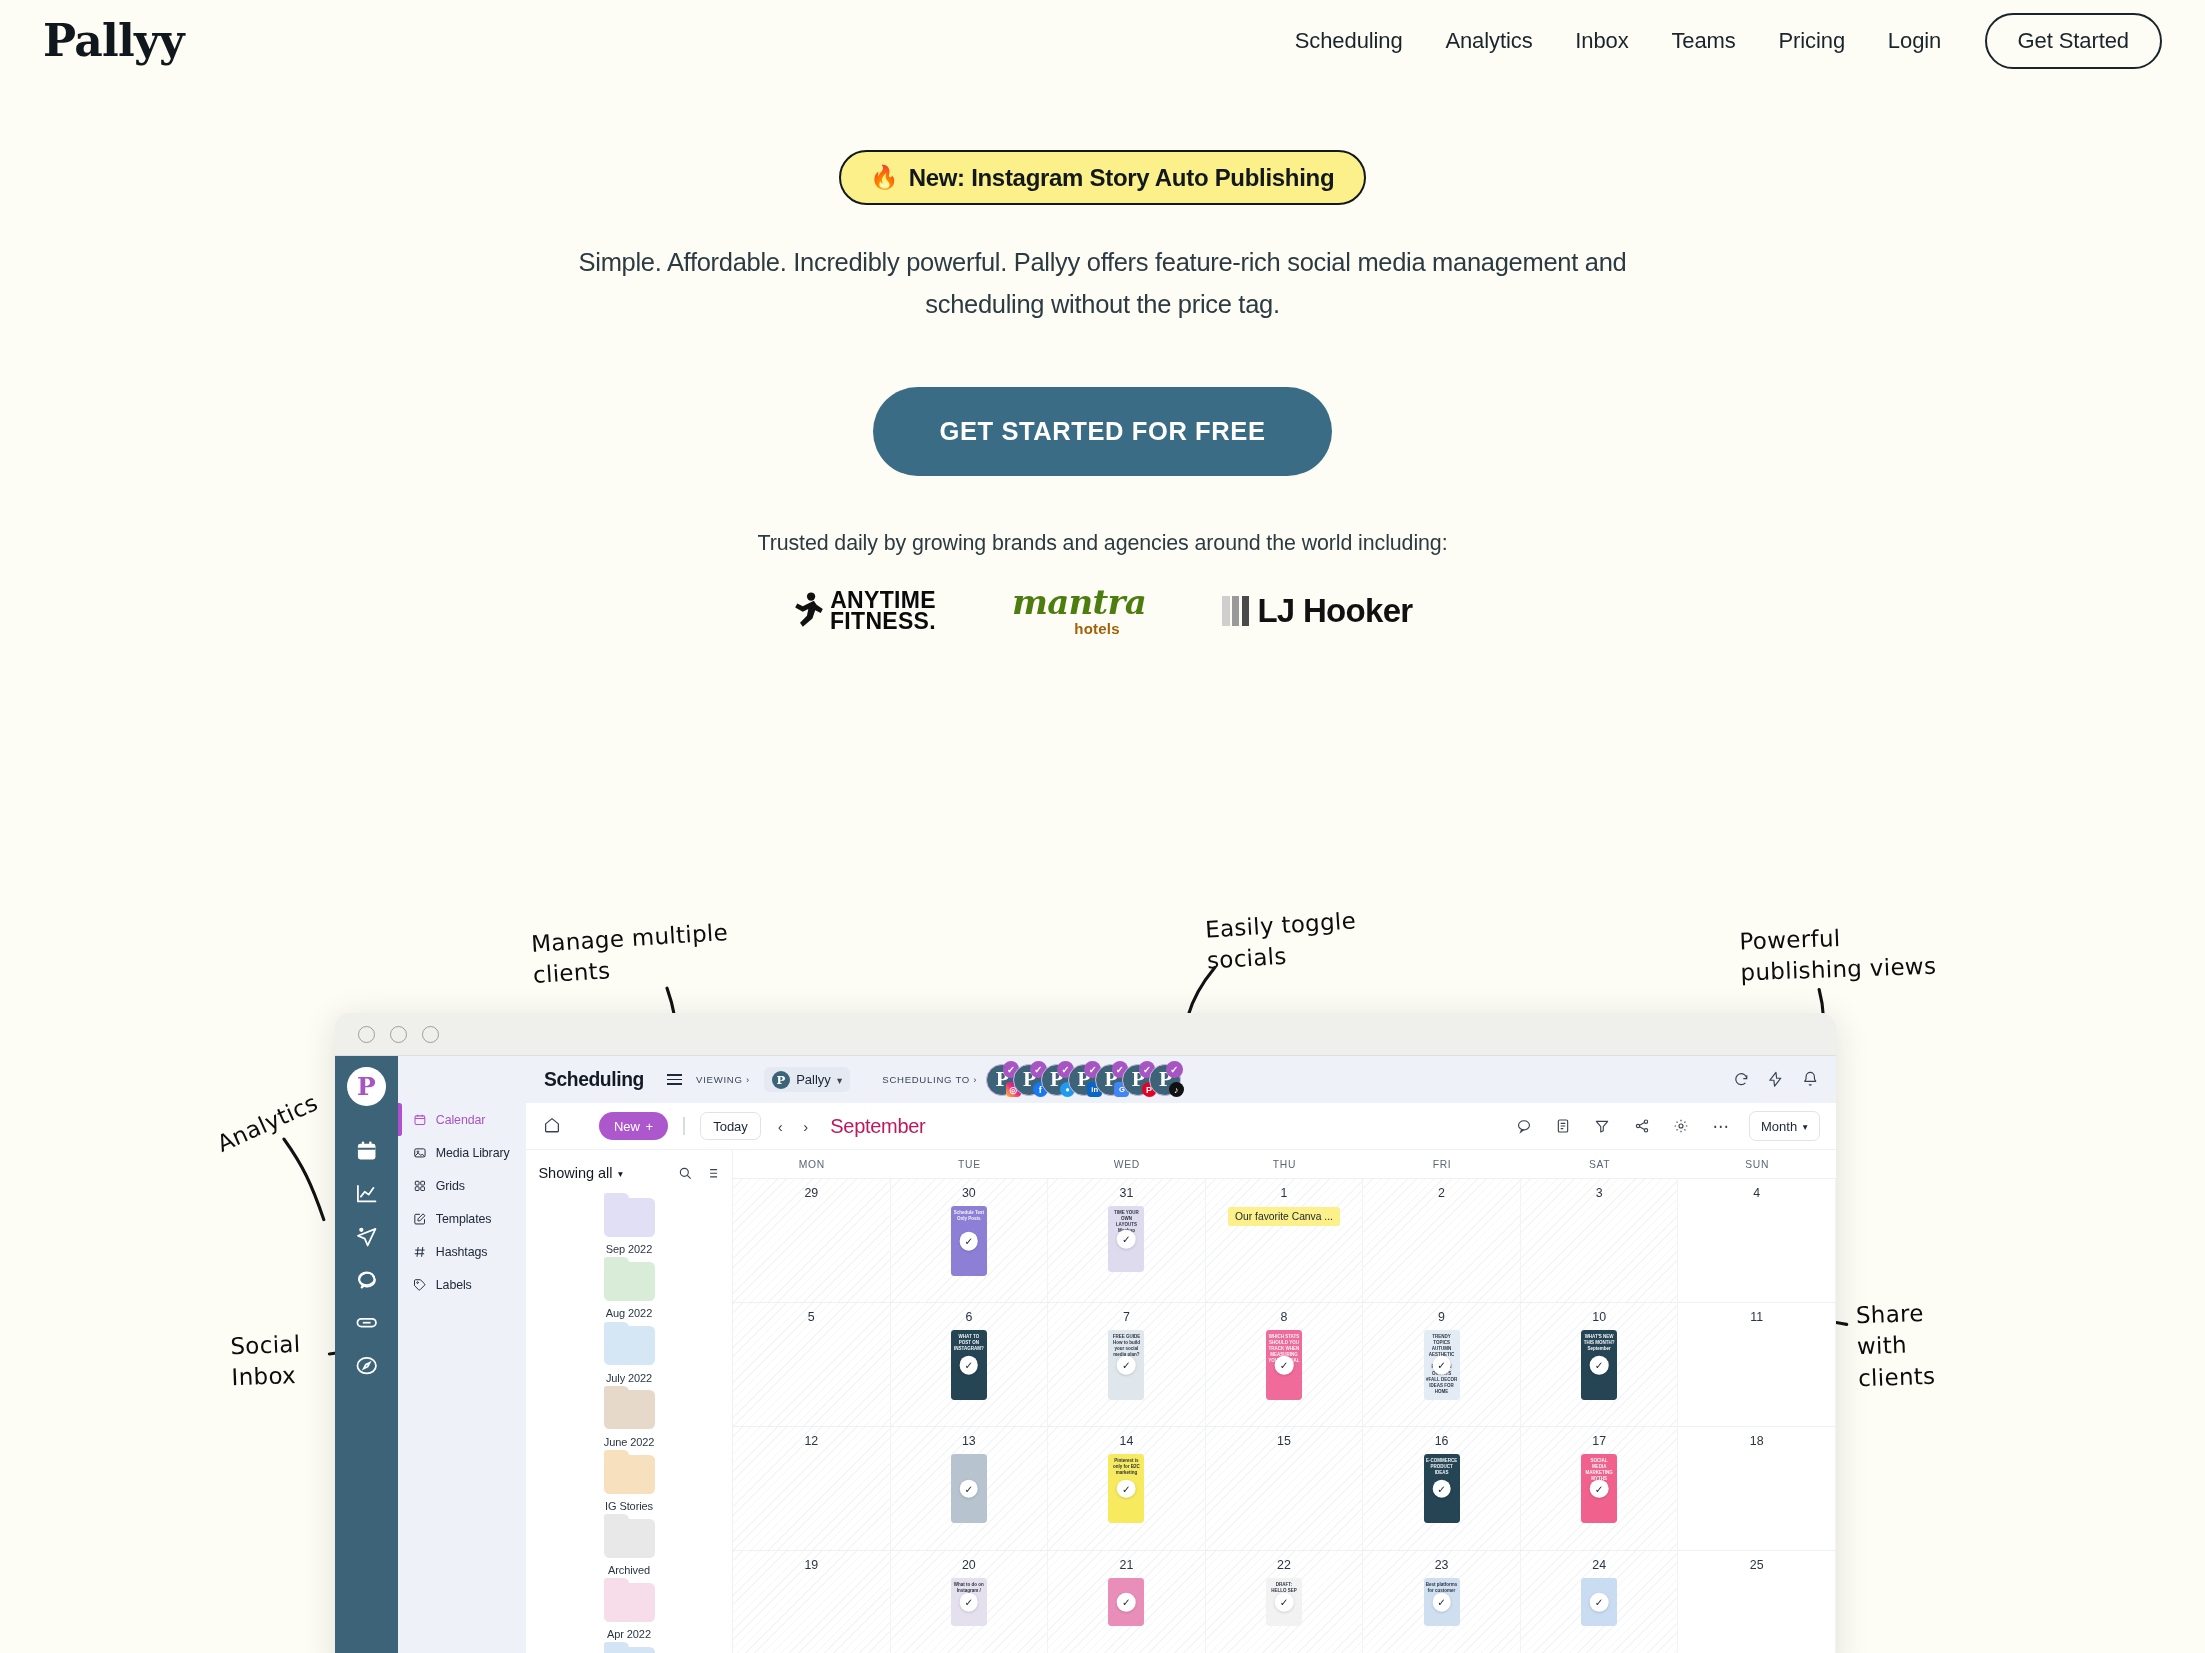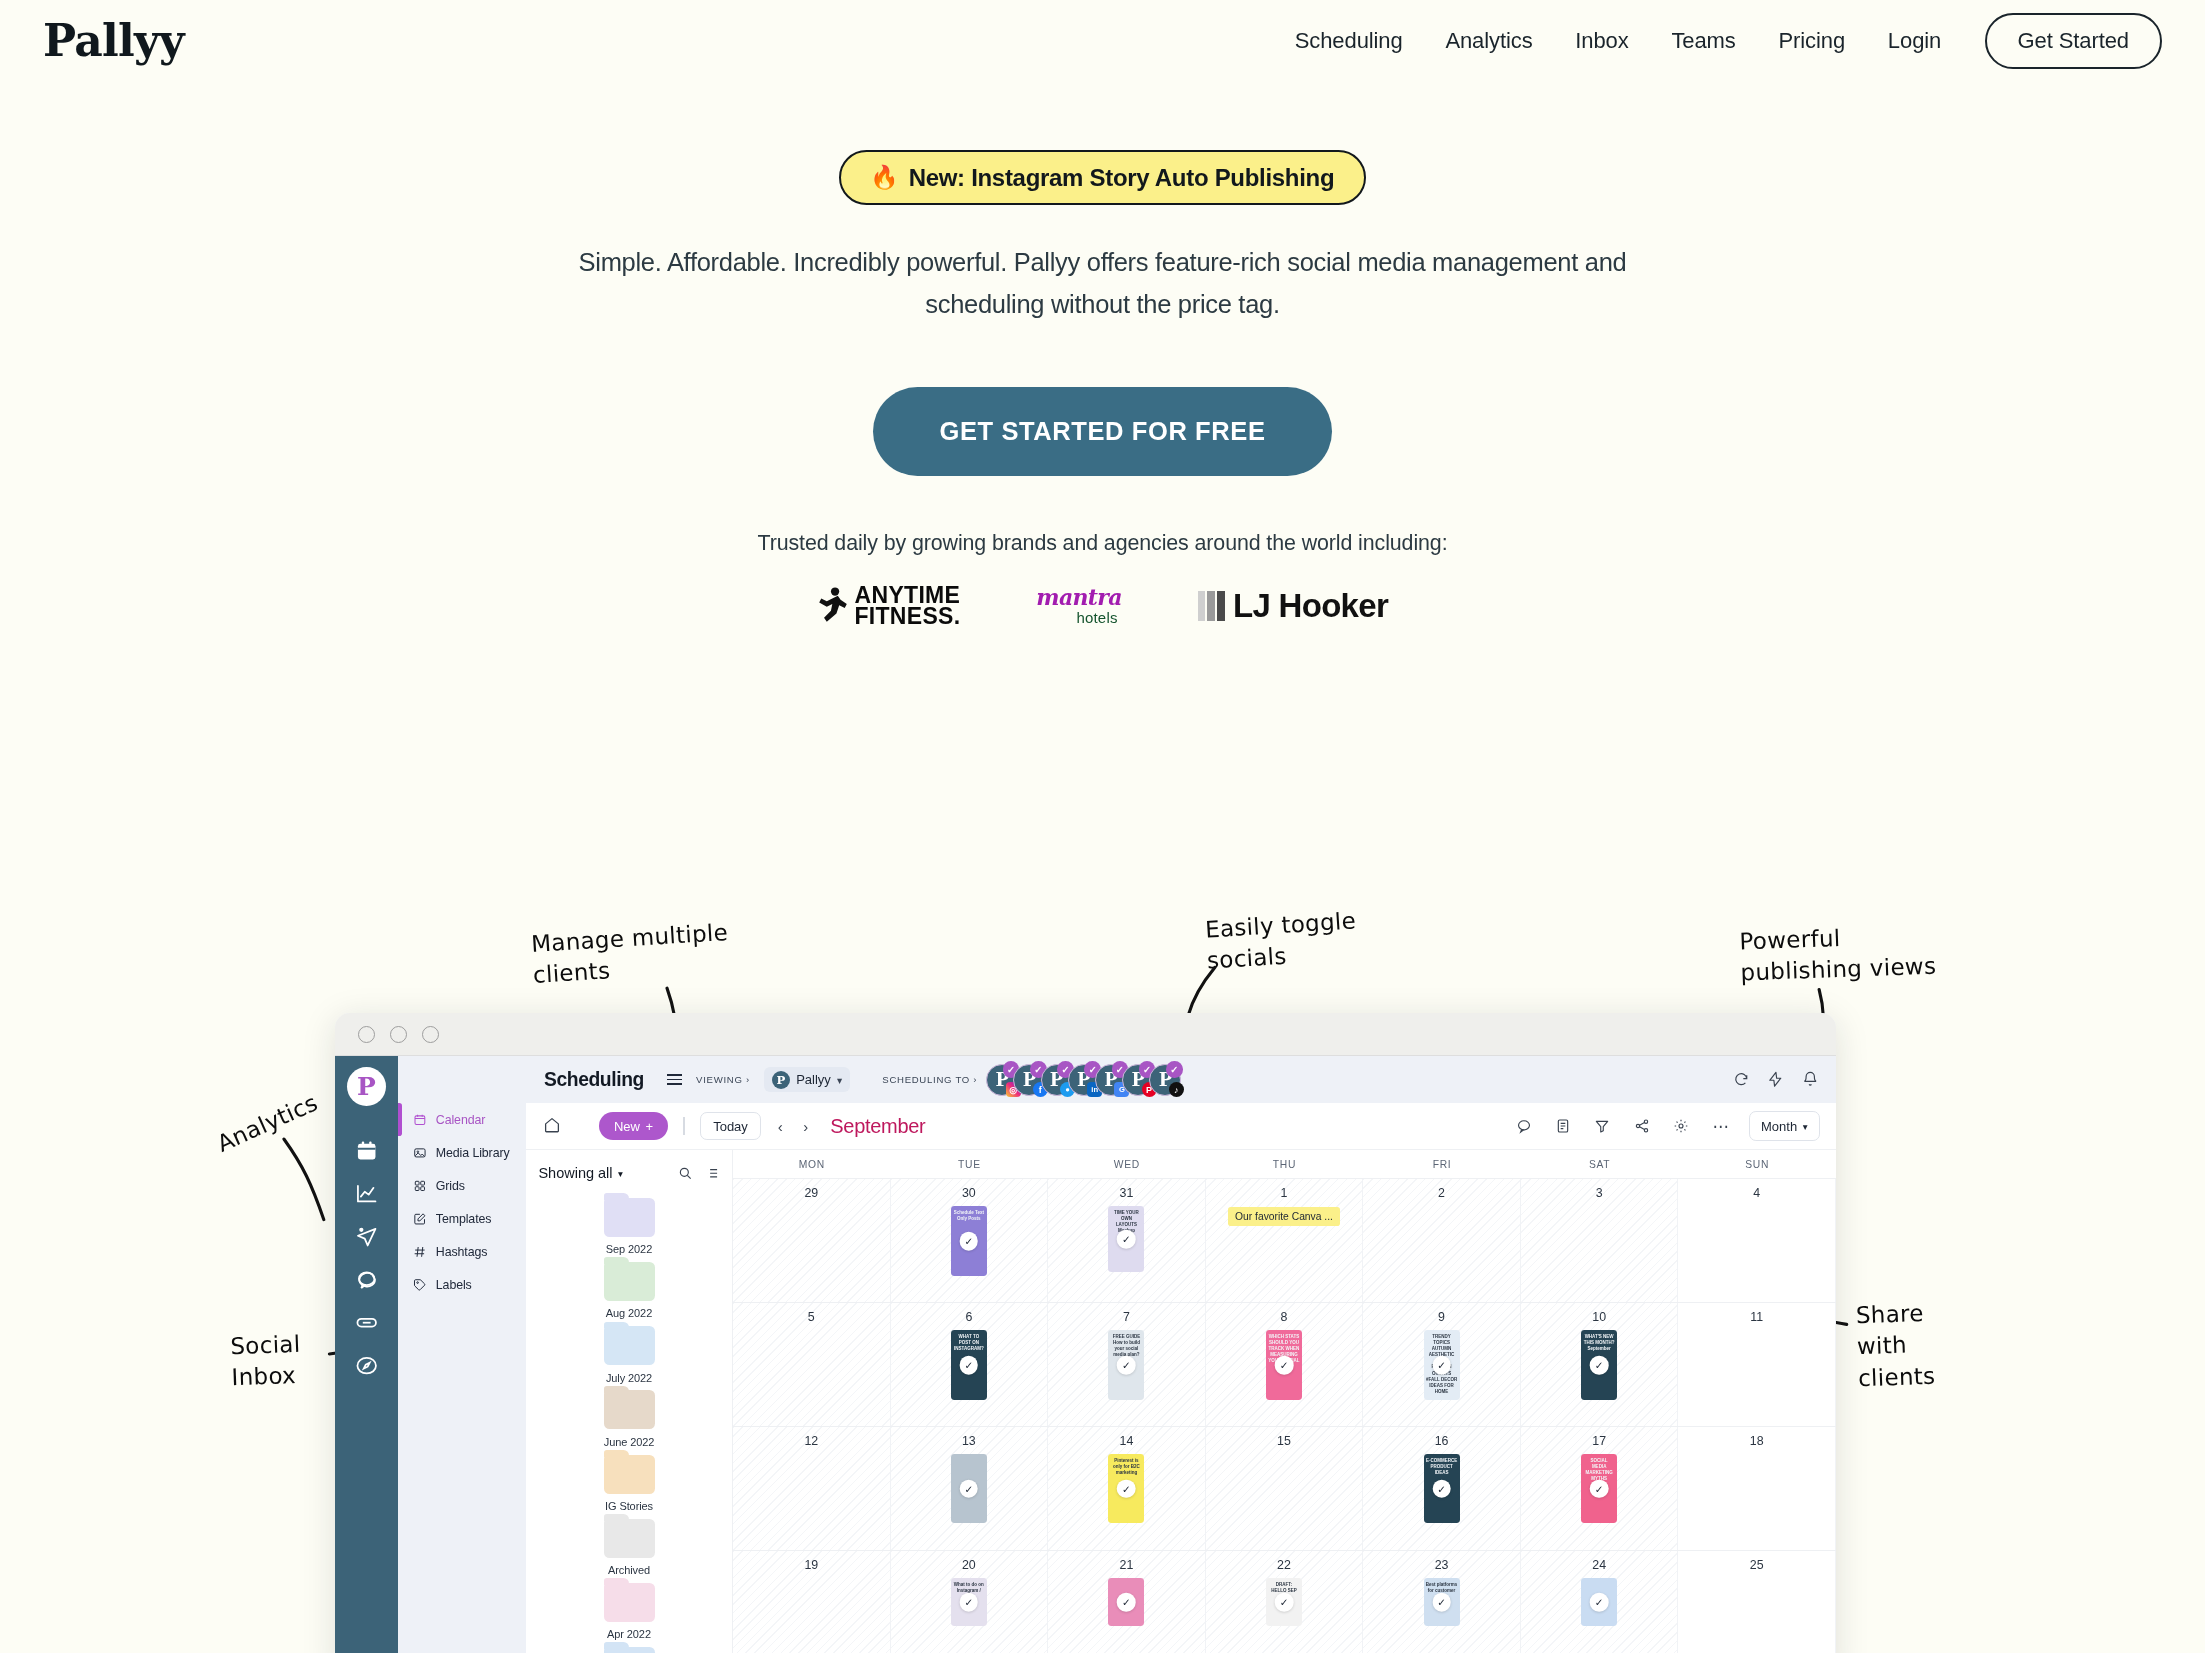--- a/index.html
+++ b/index.html
@@ -65,24 +65,24 @@
   
   .af-mark { width: 32px; height: 40px; margin-right: 5.5px; }
   .af-text { display: flex; flex-direction: column; line-height: 0.92; }
   .af-text span {
     font-size: 23px; font-weight: 800; color: #0b0b0b; letter-spacing: 0.3px;
     font-family: "Liberation Sans", sans-serif;
   }
   .mantra-wrap { display: flex; flex-direction: column; align-items: center; }
   .mantra {
     font-family: "DejaVu Serif", serif; font-style: italic; font-weight: 600;
-    font-size: 22px; color: #a21caf; letter-spacing: -0.7px; line-height: 1; text-align: right;
+    font-size: 34px; color: #4d7c0f; letter-spacing: -0.7px; line-height: 1; text-align: right;
   }
   .mantra-sub {
-    font-size: 15px; color: #14532d; letter-spacing: 0.2px; margin-top: 1.4px; margin-left: 36px;
+    font-size: 15px; color: #a16207; letter-spacing: 0.2px; margin-top: 1.4px; margin-left: 36px; font-weight: bold;
   }
   .ljh { display: flex; align-items: center; gap: 8.3px; }
   .ljh-bars { display: flex; gap: 2.1px; }
   .ljh-bars i { display: block; width: 7.6px; height: 30px; }
   .ljh-text { font-size: 33px; font-weight: 700; color: #111; letter-spacing: -0.7px; }
 
   
   .annot {
     position: absolute; font-family: "DejaVu Sans", sans-serif; font-size: 23px;
     color: #0c0c0c; line-height: 1.36; letter-spacing: 0.3px; white-space: pre-line;

